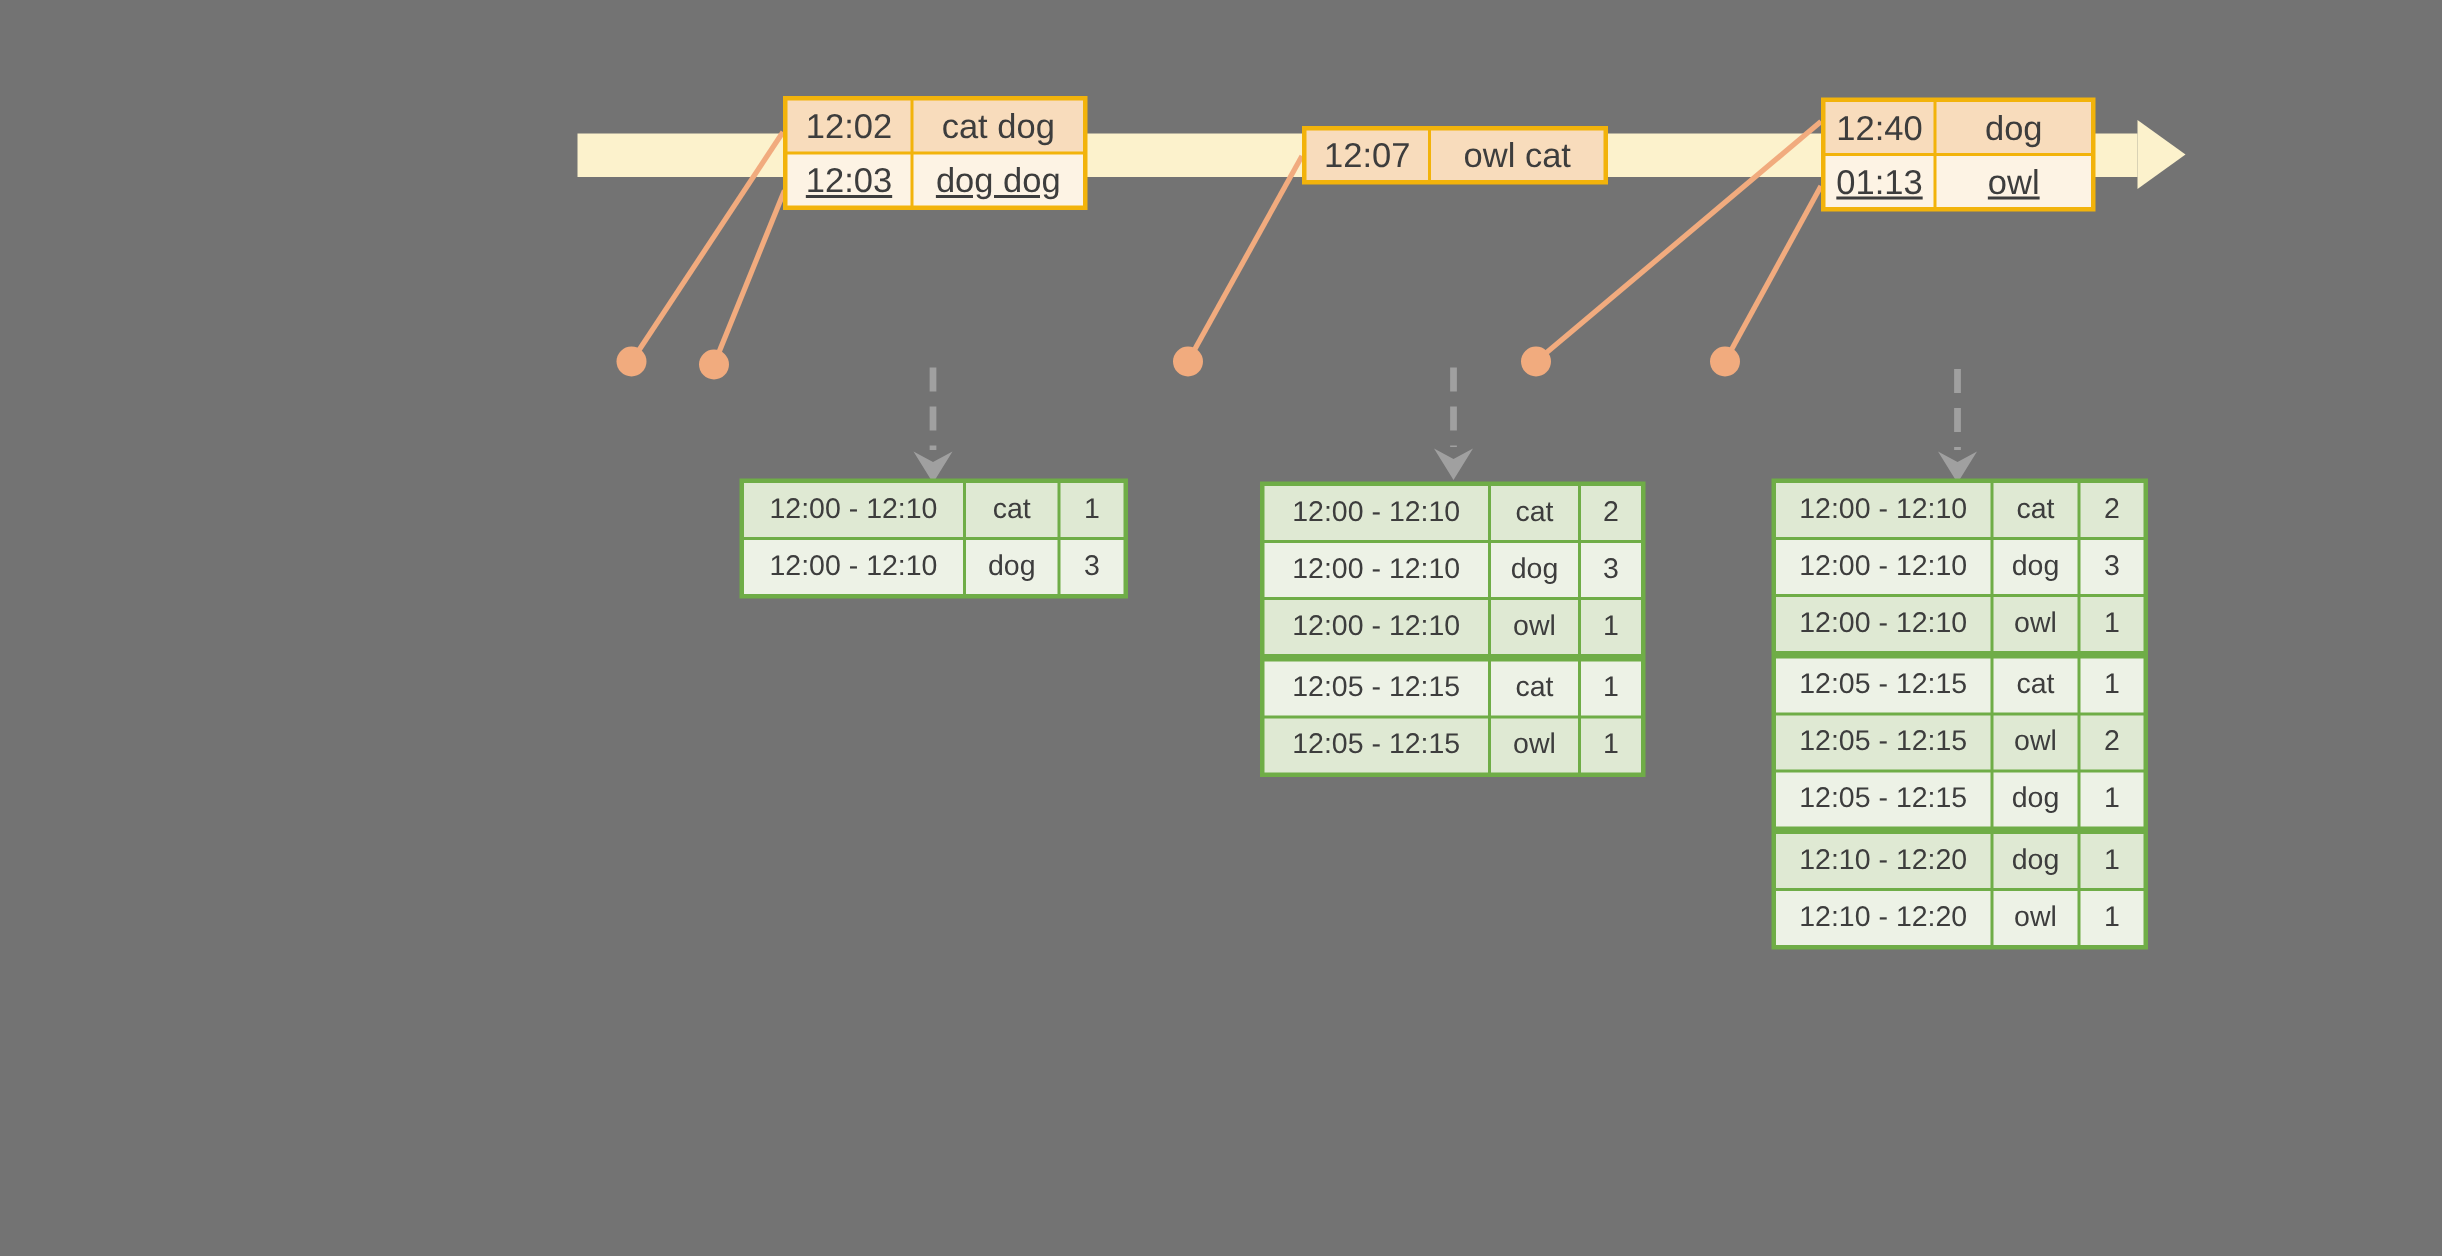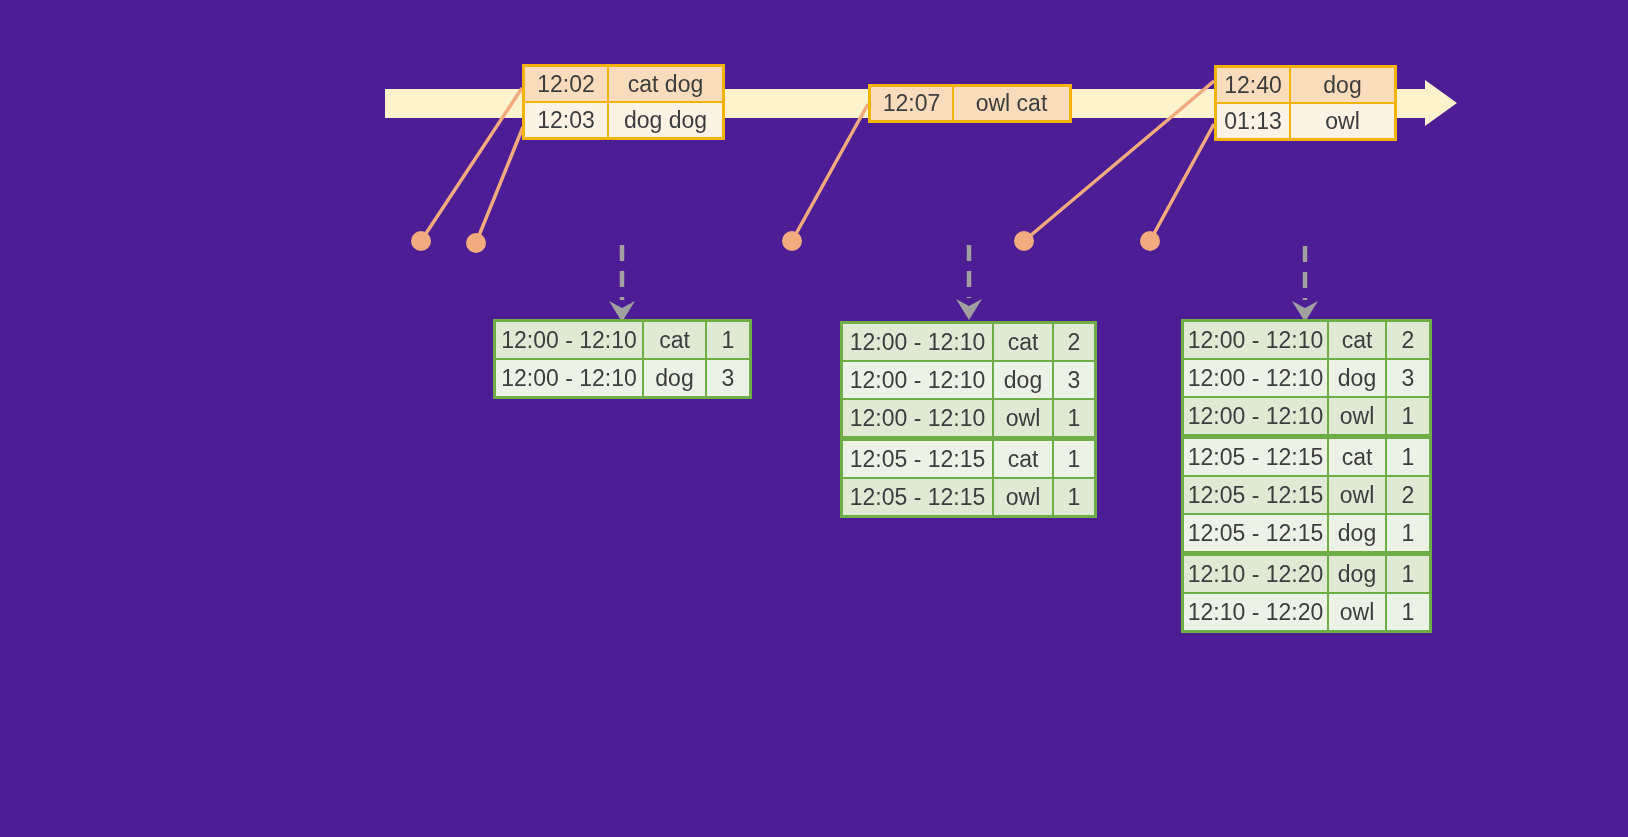--- a/index.html
+++ b/index.html
@@ -1,44 +1,44 @@
 <!DOCTYPE html>
 <html><head>
 <meta charset="utf-8">
 <style>
   html,body{margin:0;padding:0;background:#000;font-family:"Liberation Sans",sans-serif;}
-  #canvas{position:relative;width:1628px;height:837px;background:#4c1d95;overflow:hidden;}
+  #canvas{position:relative;width:1628px;height:837px;background:#737373;overflow:hidden;}
 
   
   #overlay{position:absolute;left:0;top:0;z-index:1;}
 
   
   .bar{position:absolute;left:385px;top:89px;width:1040px;height:29px;background:#FCF2CC;z-index:0;}
   .barhead{position:absolute;left:1425px;top:80px;width:0;height:0;
            border-top:23px solid transparent;border-bottom:23px solid transparent;
            border-left:32px solid #FCF2CC;z-index:0;}
 
   
   .et{position:absolute;background:#F2B30B;padding:3px;display:grid;gap:2px;z-index:2;}
   .et1{left:522px;top:64px;grid-template-columns:82px 113px;}
   .et2{left:868px;top:84px;grid-template-columns:81px 115px;}
   .et3{left:1214px;top:65px;grid-template-columns:72px 103px;}
   .c{display:flex;align-items:center;justify-content:center;color:#3D3D3D;font-size:23px;}
   .oc{height:34px;}
   .et2 .oc{height:33px;}
   .peach{background:#F8DCBC;}
-  .cream{background:#FDF3E4;}
+  .cream{background:#FDF3E4;text-decoration:underline;}
 
   
   .gt{position:absolute;background:#6FAD47;padding:3px;display:flex;flex-direction:column;gap:5px;z-index:2;}
   .ggroup{display:grid;gap:2px;background:#6FAD47;}
   .gt1{left:493px;top:319px;} .gt1 .ggroup{grid-template-columns:146px 61px 42px;}
   .gt2{left:840px;top:321px;} .gt2 .ggroup{grid-template-columns:149px 58px 40px;}
   .gt3{left:1181px;top:319px;} .gt3 .ggroup{grid-template-columns:143px 56px 42px;}
-  .gc{height:36px;font-size:23px;}
+  .gc{height:36px;font-size:19px;}
   .tA{background:#DFE9D3;}
   .tB{background:#EDF2E6;}
 </style>
 </head>
 <body>
 
 <div id="canvas">
 
   <div class="bar"></div>
   <div class="barhead"></div>

